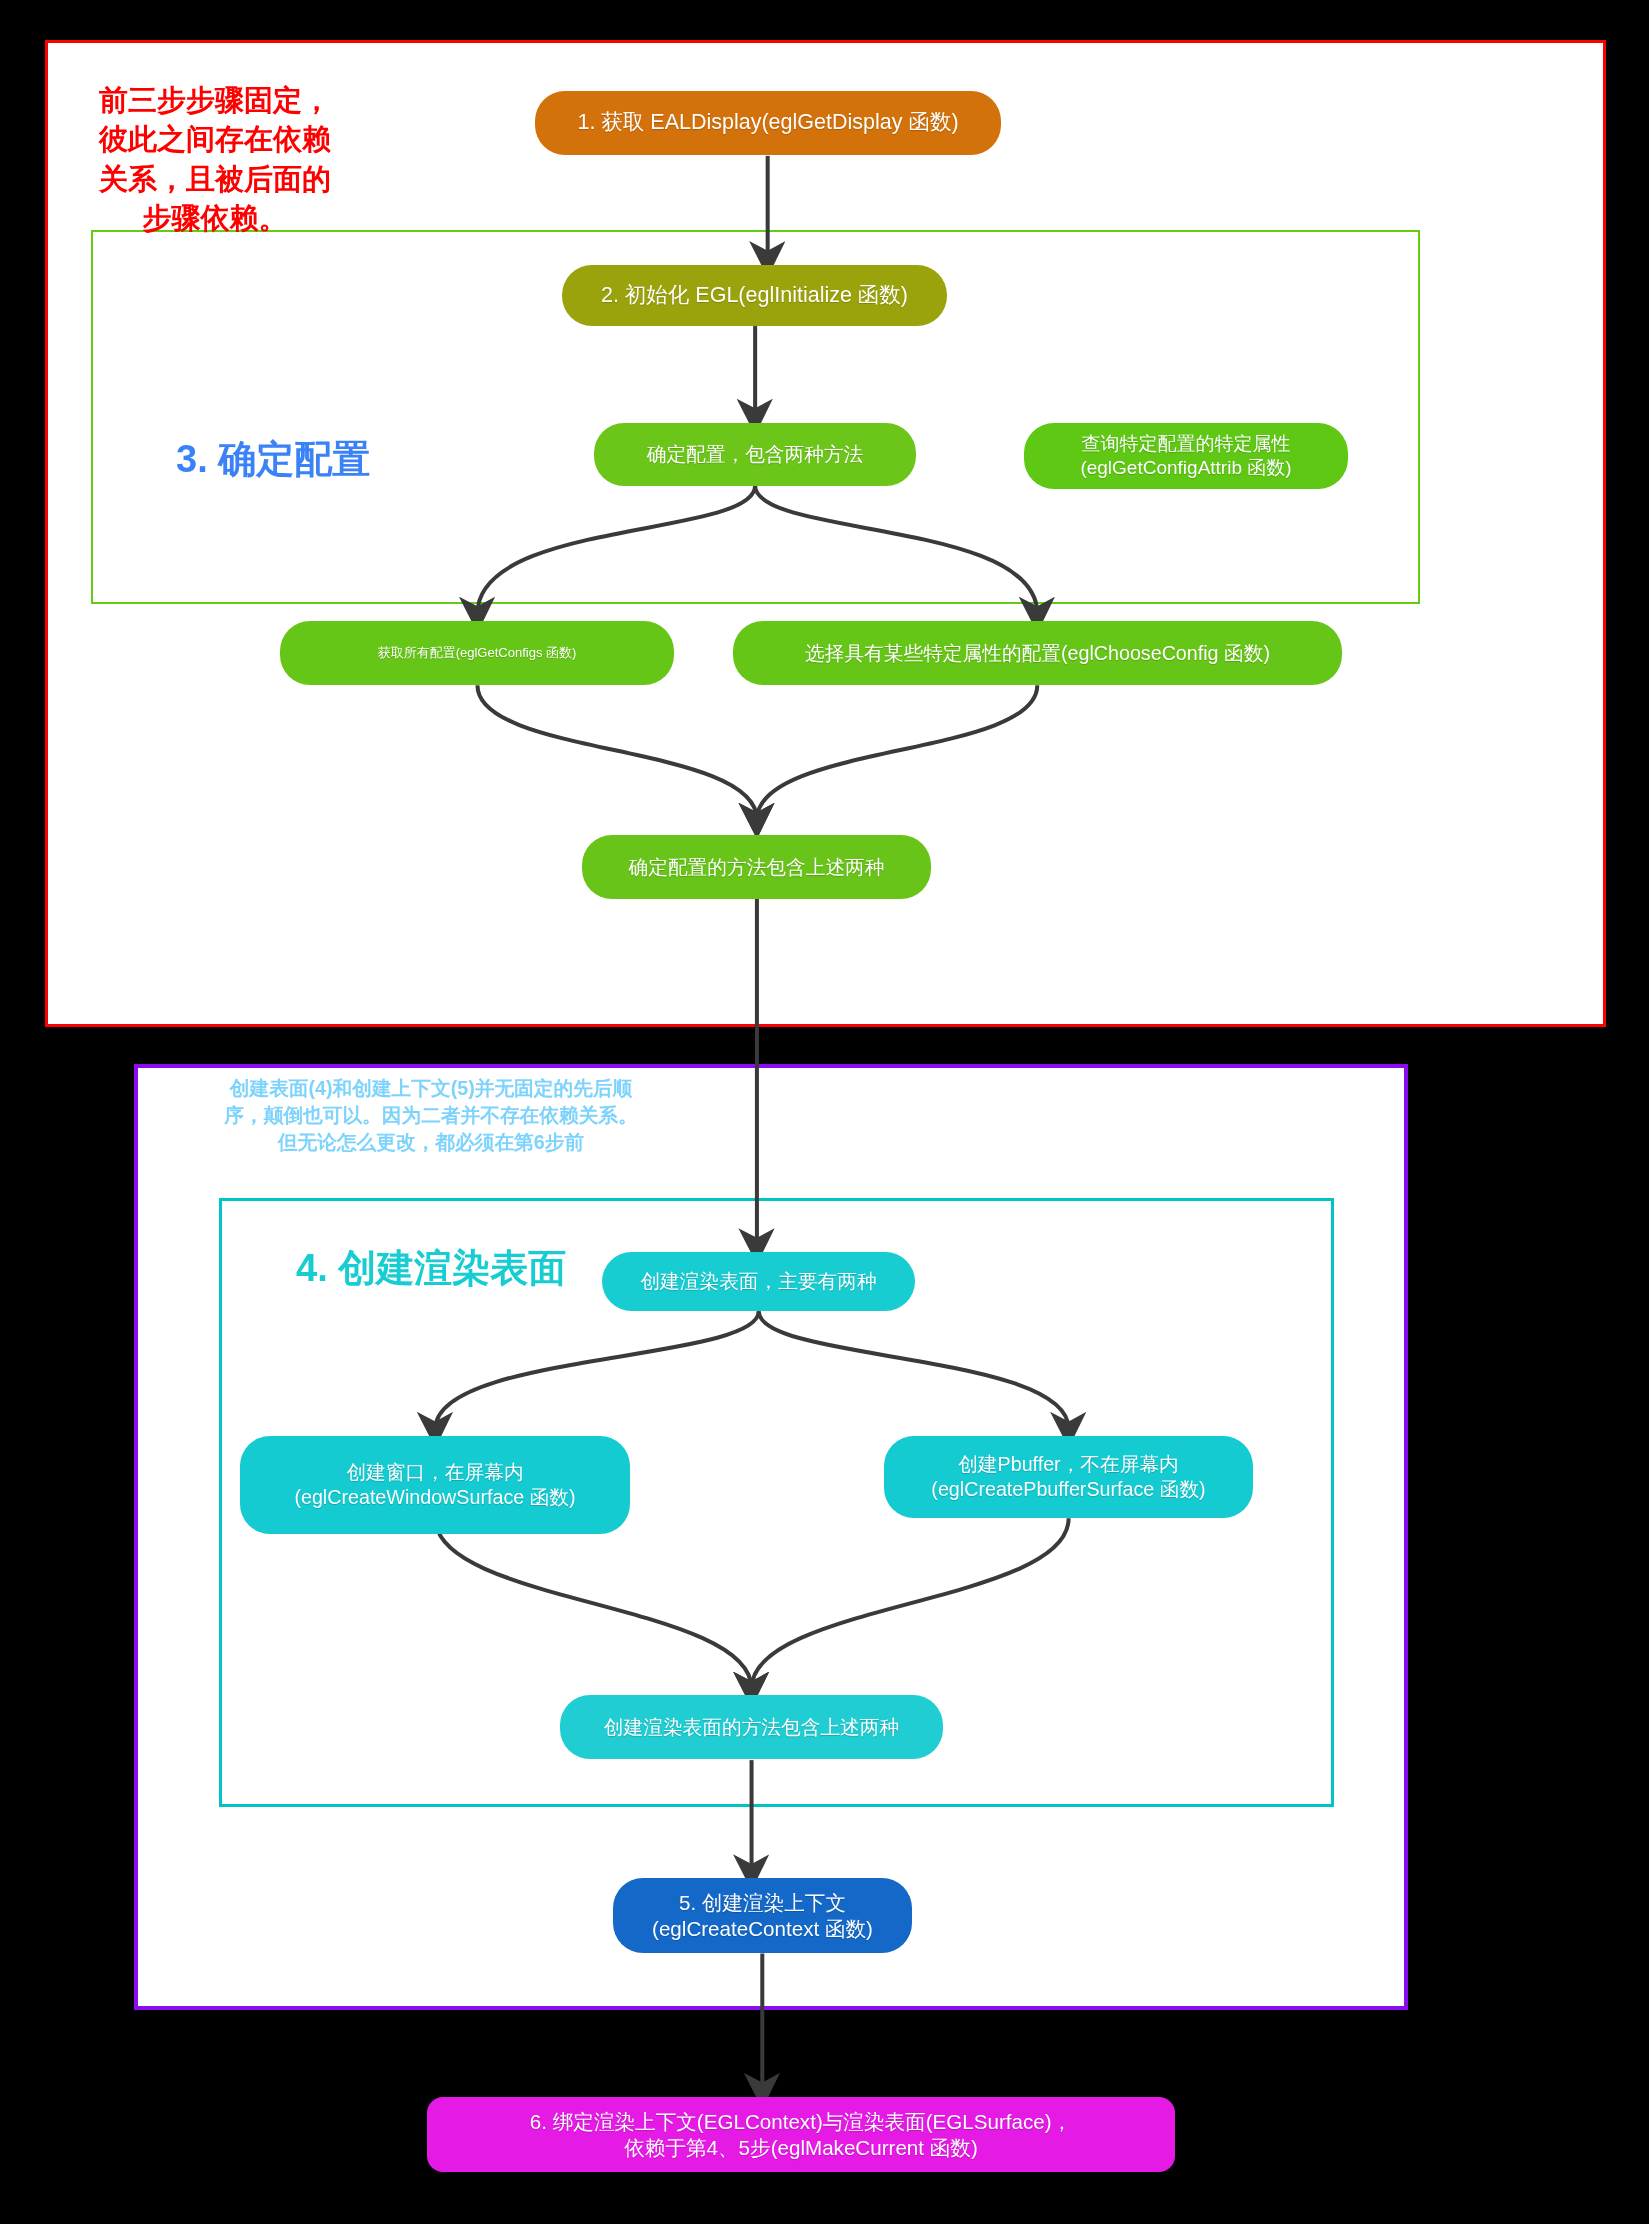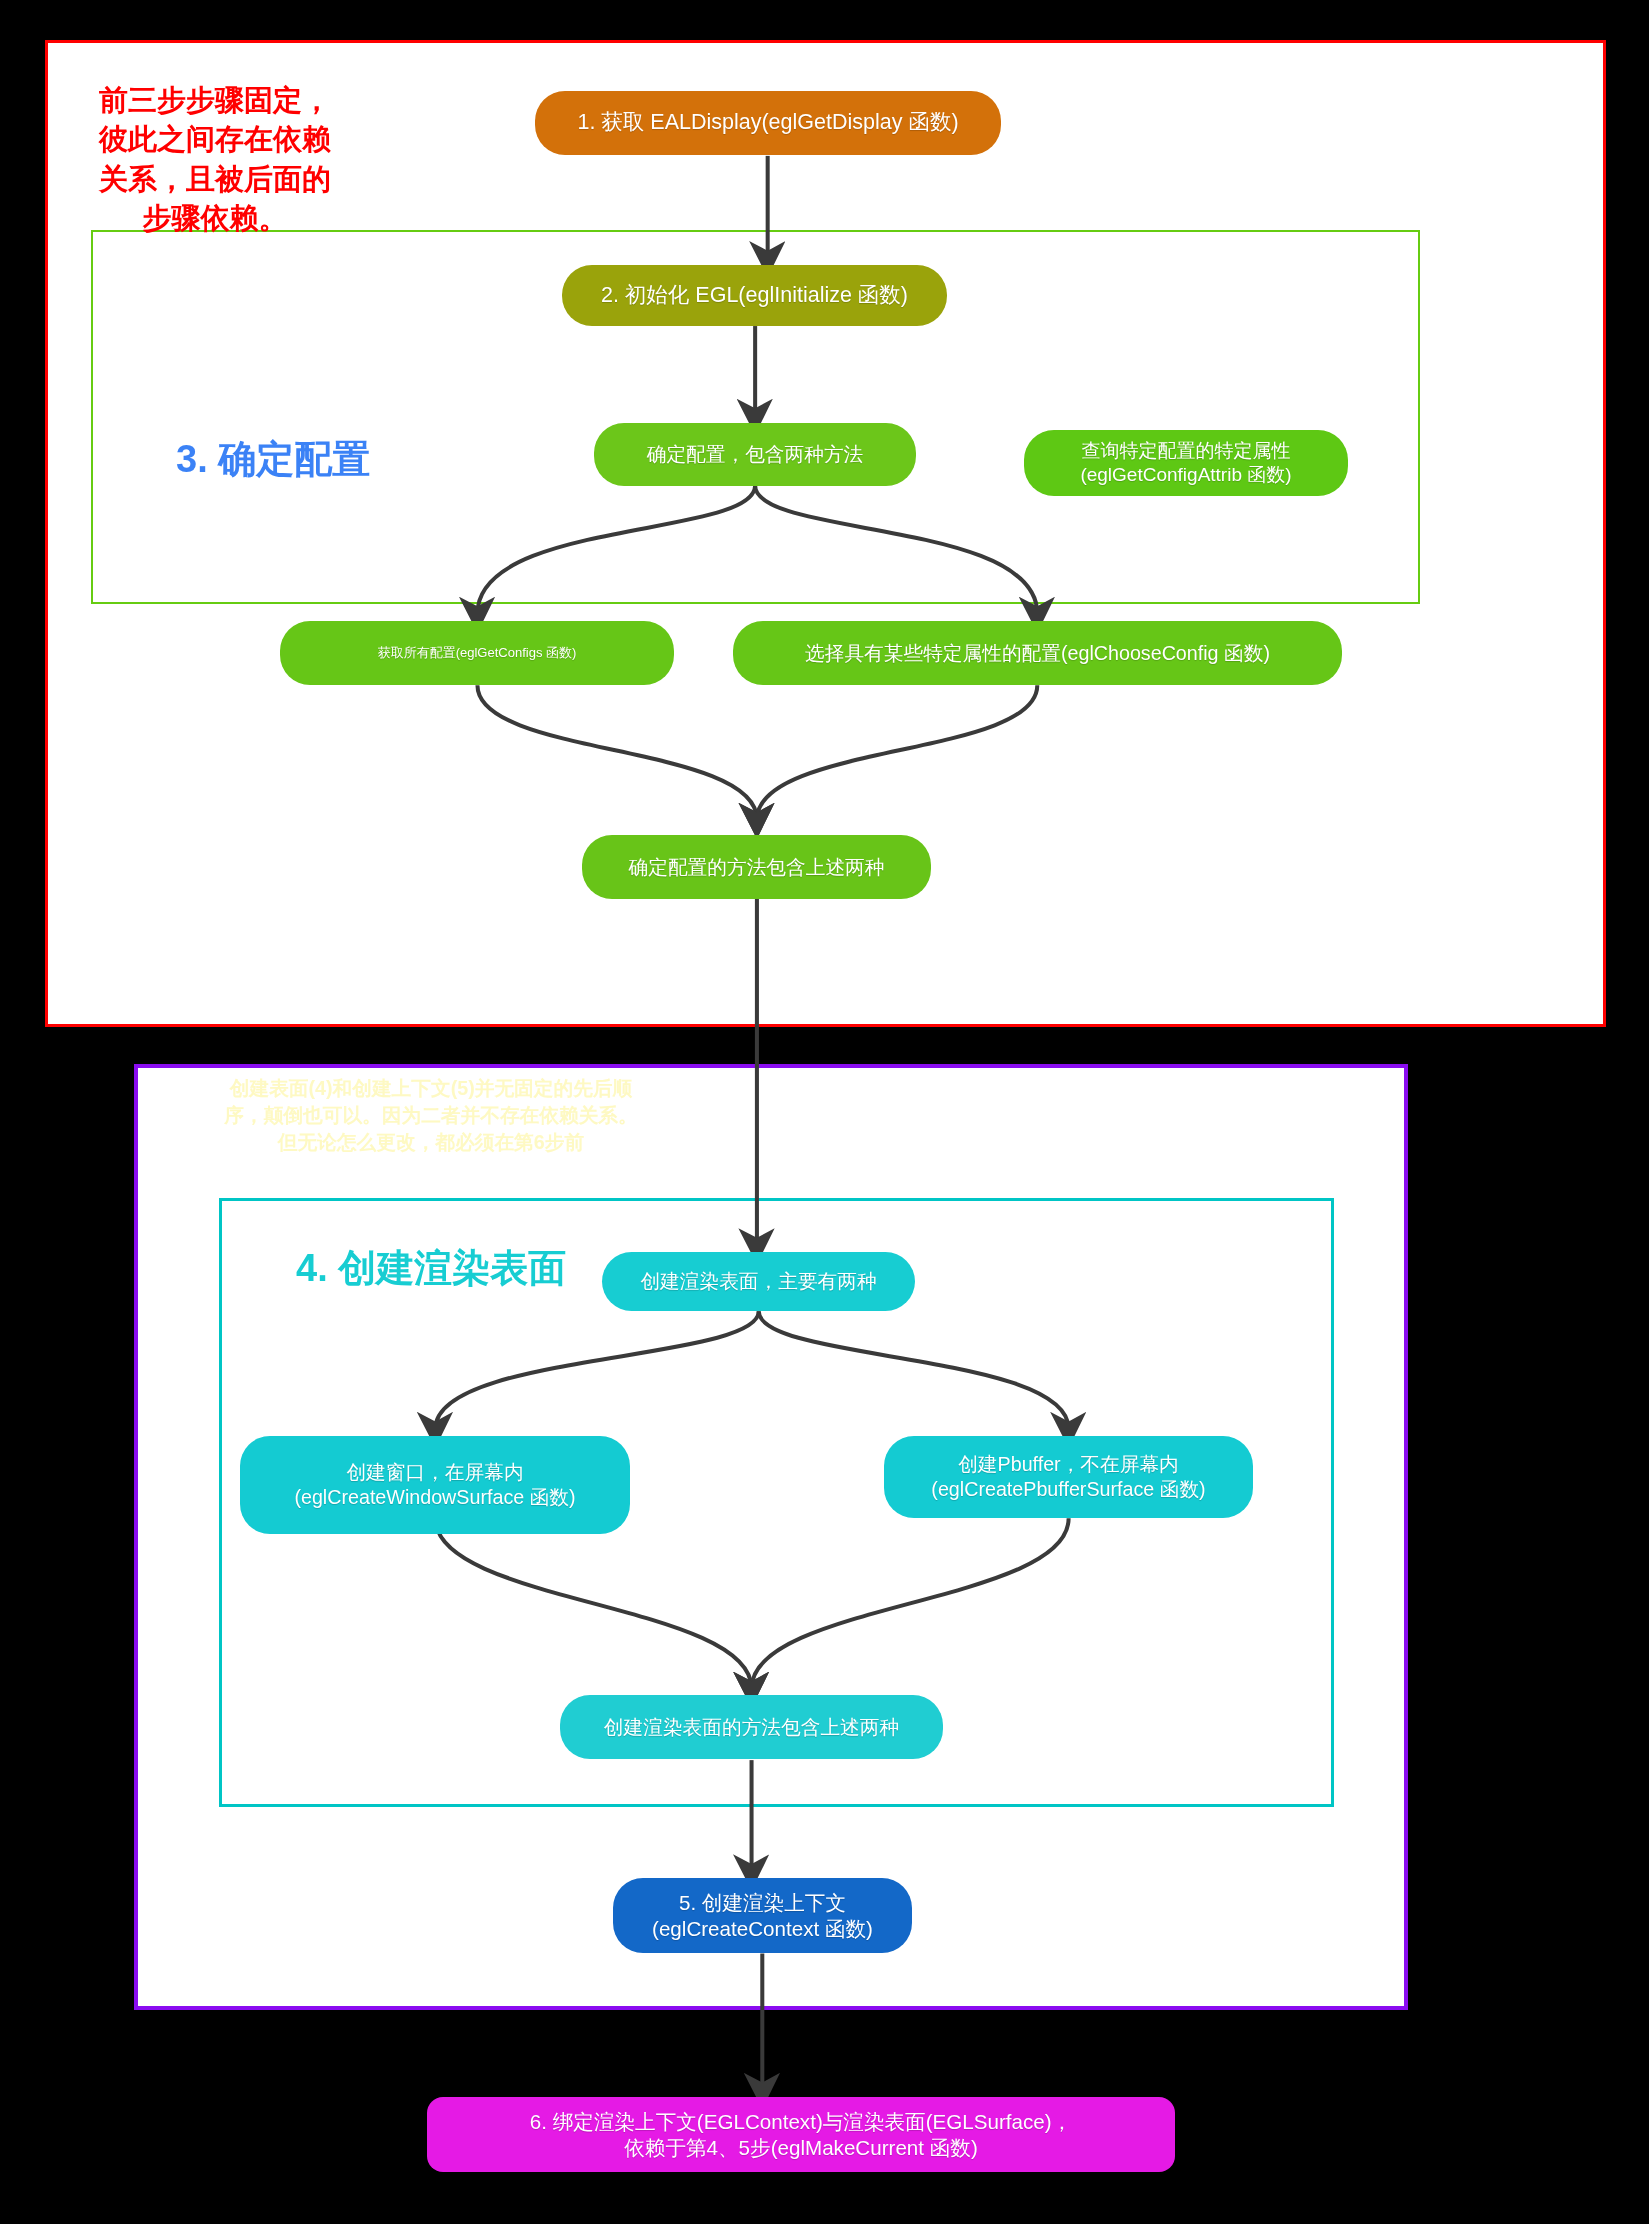--- a/index.html
+++ b/index.html
@@ -24,38 +24,38 @@
   
   .node{position:absolute;box-sizing:border-box;display:flex;align-items:center;
         justify-content:center;text-align:center;color:#fff;line-height:1.26;
         border-radius:30px;padding:5.4px 14.3px;white-space:pre-line;
         text-shadow:0 0.9px 0.9px rgba(0,0,0,.18);}
 
   #n1{left:535px;top:91px;width:466px;height:64px;background:#d3710a;font-size:21.5px;}
   #n2{left:562px;top:265px;width:385px;height:61px;background:#9aa30b;font-size:21.5px;}
 
   #n3a{left:594px;top:423px;width:322px;height:63px;background:#6cc61a;font-size:19.7px;}
-  #n3b{left:1024px;top:423px;width:324px;height:66px;background:#5ec814;font-size:19px;margin-top:7px;}
+  #n3b{left:1024px;top:423px;width:324px;height:66px;background:#5ec814;font-size:19px;}
   #n3c{left:280px;top:621px;width:394px;height:64px;background:#66c617;font-size:13px;}
   #n3d{left:733px;top:621px;width:609px;height:64px;background:#66c617;font-size:19.7px;}
   #n3e{left:582px;top:835px;width:349px;height:64px;background:#68c418;font-size:19.7px;}
 
   #n4a{left:602px;top:1252px;width:313px;height:59px;background:#17cdd2;font-size:19.7px;}
   #n4b{left:240px;top:1436px;width:390px;height:98px;background:#14cbd2;font-size:19.7px;}
   #n4c{left:884px;top:1436px;width:369px;height:82px;background:#14cbd2;font-size:19.7px;}
   #n4d{left:560px;top:1695px;width:383px;height:64px;background:#20cdd2;font-size:19.7px;}
 
   #n5{left:613px;top:1878px;width:299px;height:75px;background:#1368c8;font-size:20.6px;}
   #n6{left:427px;top:2097px;width:748px;height:75px;background:#e51ae5;font-size:20.6px;
       border-radius:16px;}
 
   
   .anno{position:absolute;text-align:center;line-height:1.36;white-space:pre-line;}
   #red-note{left:67px;top:81px;width:296px;color:#ff0000;font-size:29px;font-weight:700;}
-  #purple-note{left:150px;top:1075px;width:562px;color:#fef9c3;font-size:19.7px;font-weight:700;}
+  #purple-note{left:150px;top:1075px;width:562px;color:#7dd3fc;font-size:19.7px;font-weight:700;}
 
   .section-title{position:absolute;font-size:38px;font-weight:700;white-space:nowrap;}
   #sec3-title{left:176px;top:434px;color:#3b82f6;}
   #sec4-title{left:296px;top:1243px;color:#17cdd2;}
 </style>
 </head>
 <body>
 
 <div id="stage">
 

